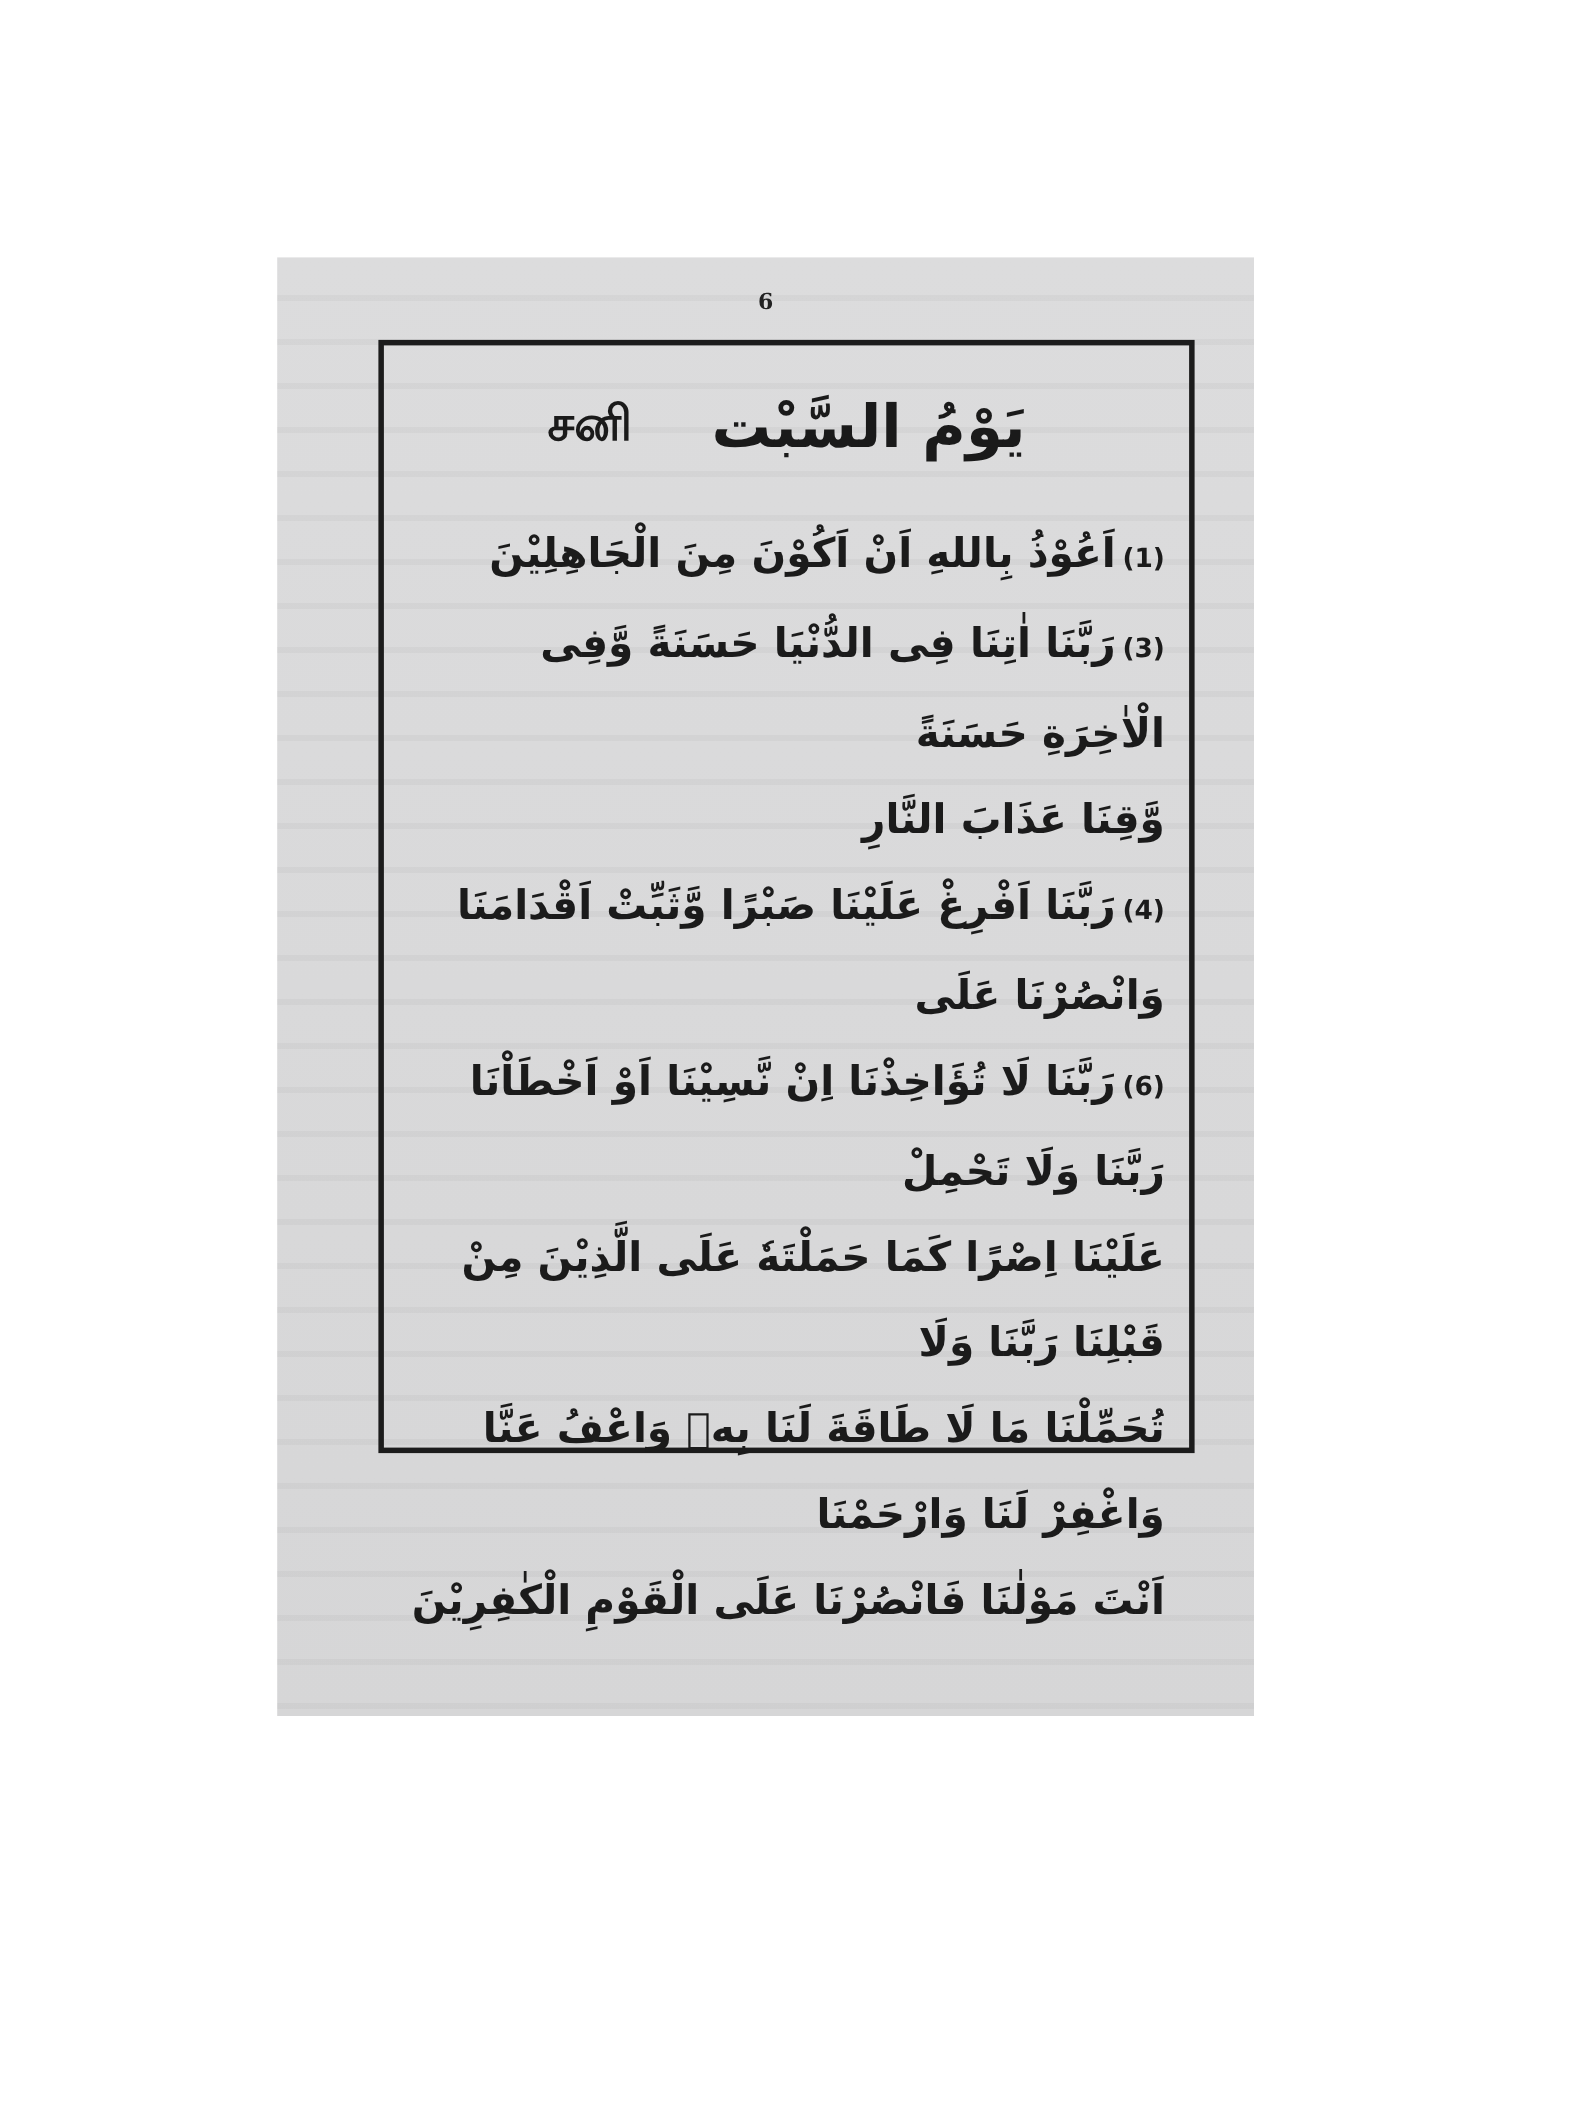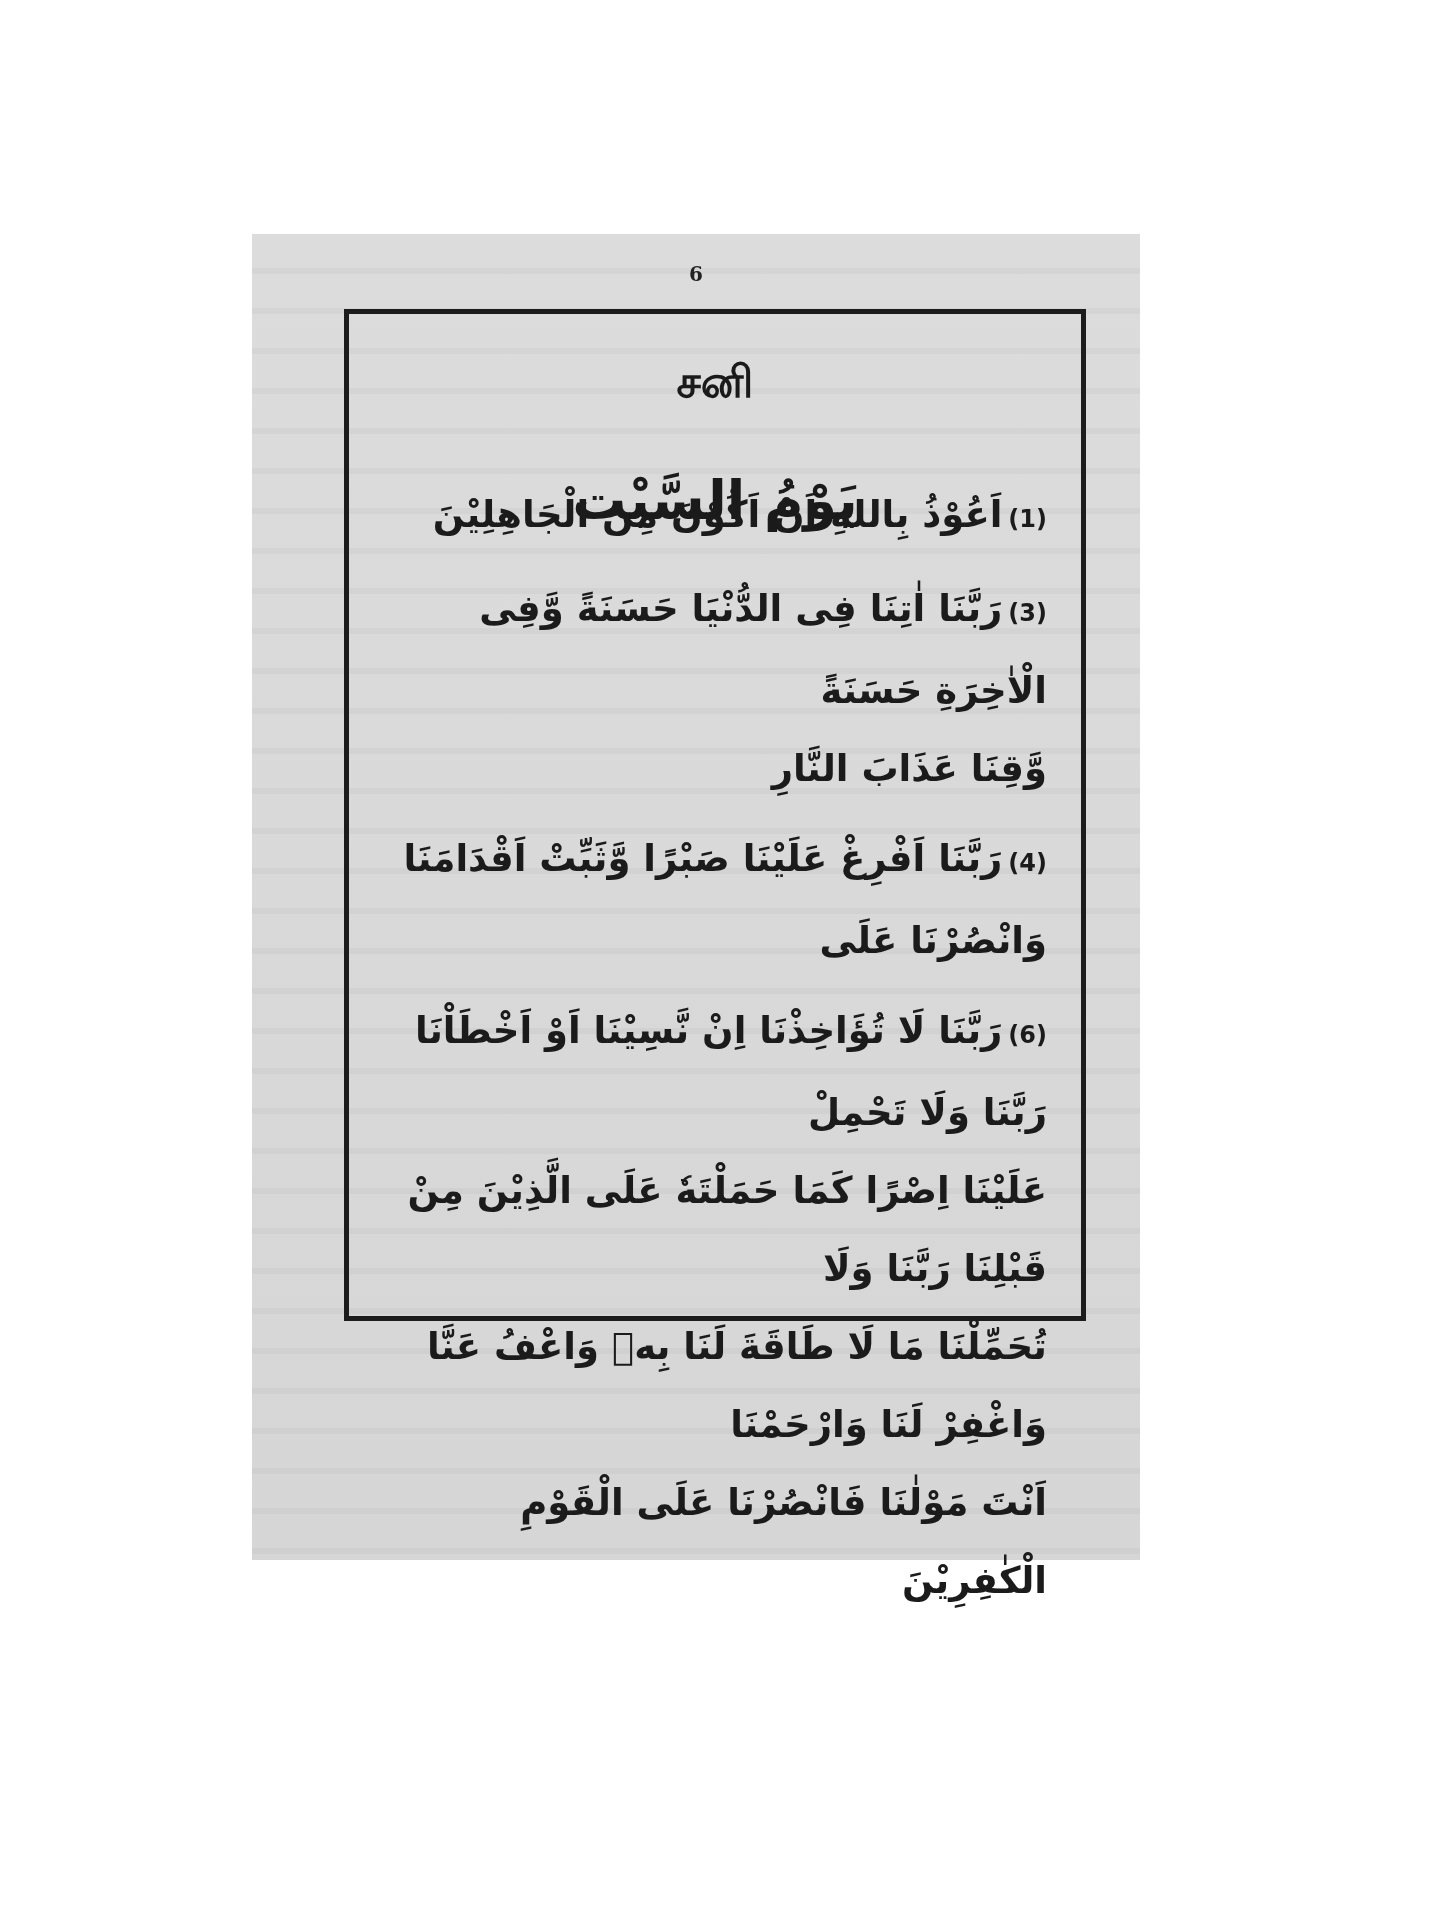--- a/index.html
+++ b/index.html
@@ -38,22 +38,21 @@
     width: 742px; height: 1012px;
     border: 5px solid #1c1c1c;
     box-sizing: border-box;
   }
   .title-row {
     position: absolute;
     top: 42px; left: 0; right: 0;
     display: flex;
     justify-content: center;
     align-items: center;
-    gap: 56px;
-    flex-direction: column;
+    gap: 72px;
   }
   .title-tamil {
     font-family: "DejaVu Sans", sans-serif;
     font-weight: bold;
     font-size: 44px;
     color: #1a1a1a;
   }
   .title-arabic {
     font-family: "DejaVu Sans", sans-serif;
     font-weight: bold;
@@ -66,21 +65,21 @@
     top: 150px; left: 22px; right: 22px;
     direction: rtl;
     text-align: right;
   }
   .dua {
     font-family: "DejaVu Sans", sans-serif;
     font-weight: bold;
     font-size: 37px;
     line-height: 78px;
     color: #1b1b1b;
-    margin: 12px;
+    margin: 0;
   }
   .dua .num {
     font-size: 24px;
     margin-left: 6px;
   }
 </style>
 </head>
 <body>
 
 <div class="page-photo">

